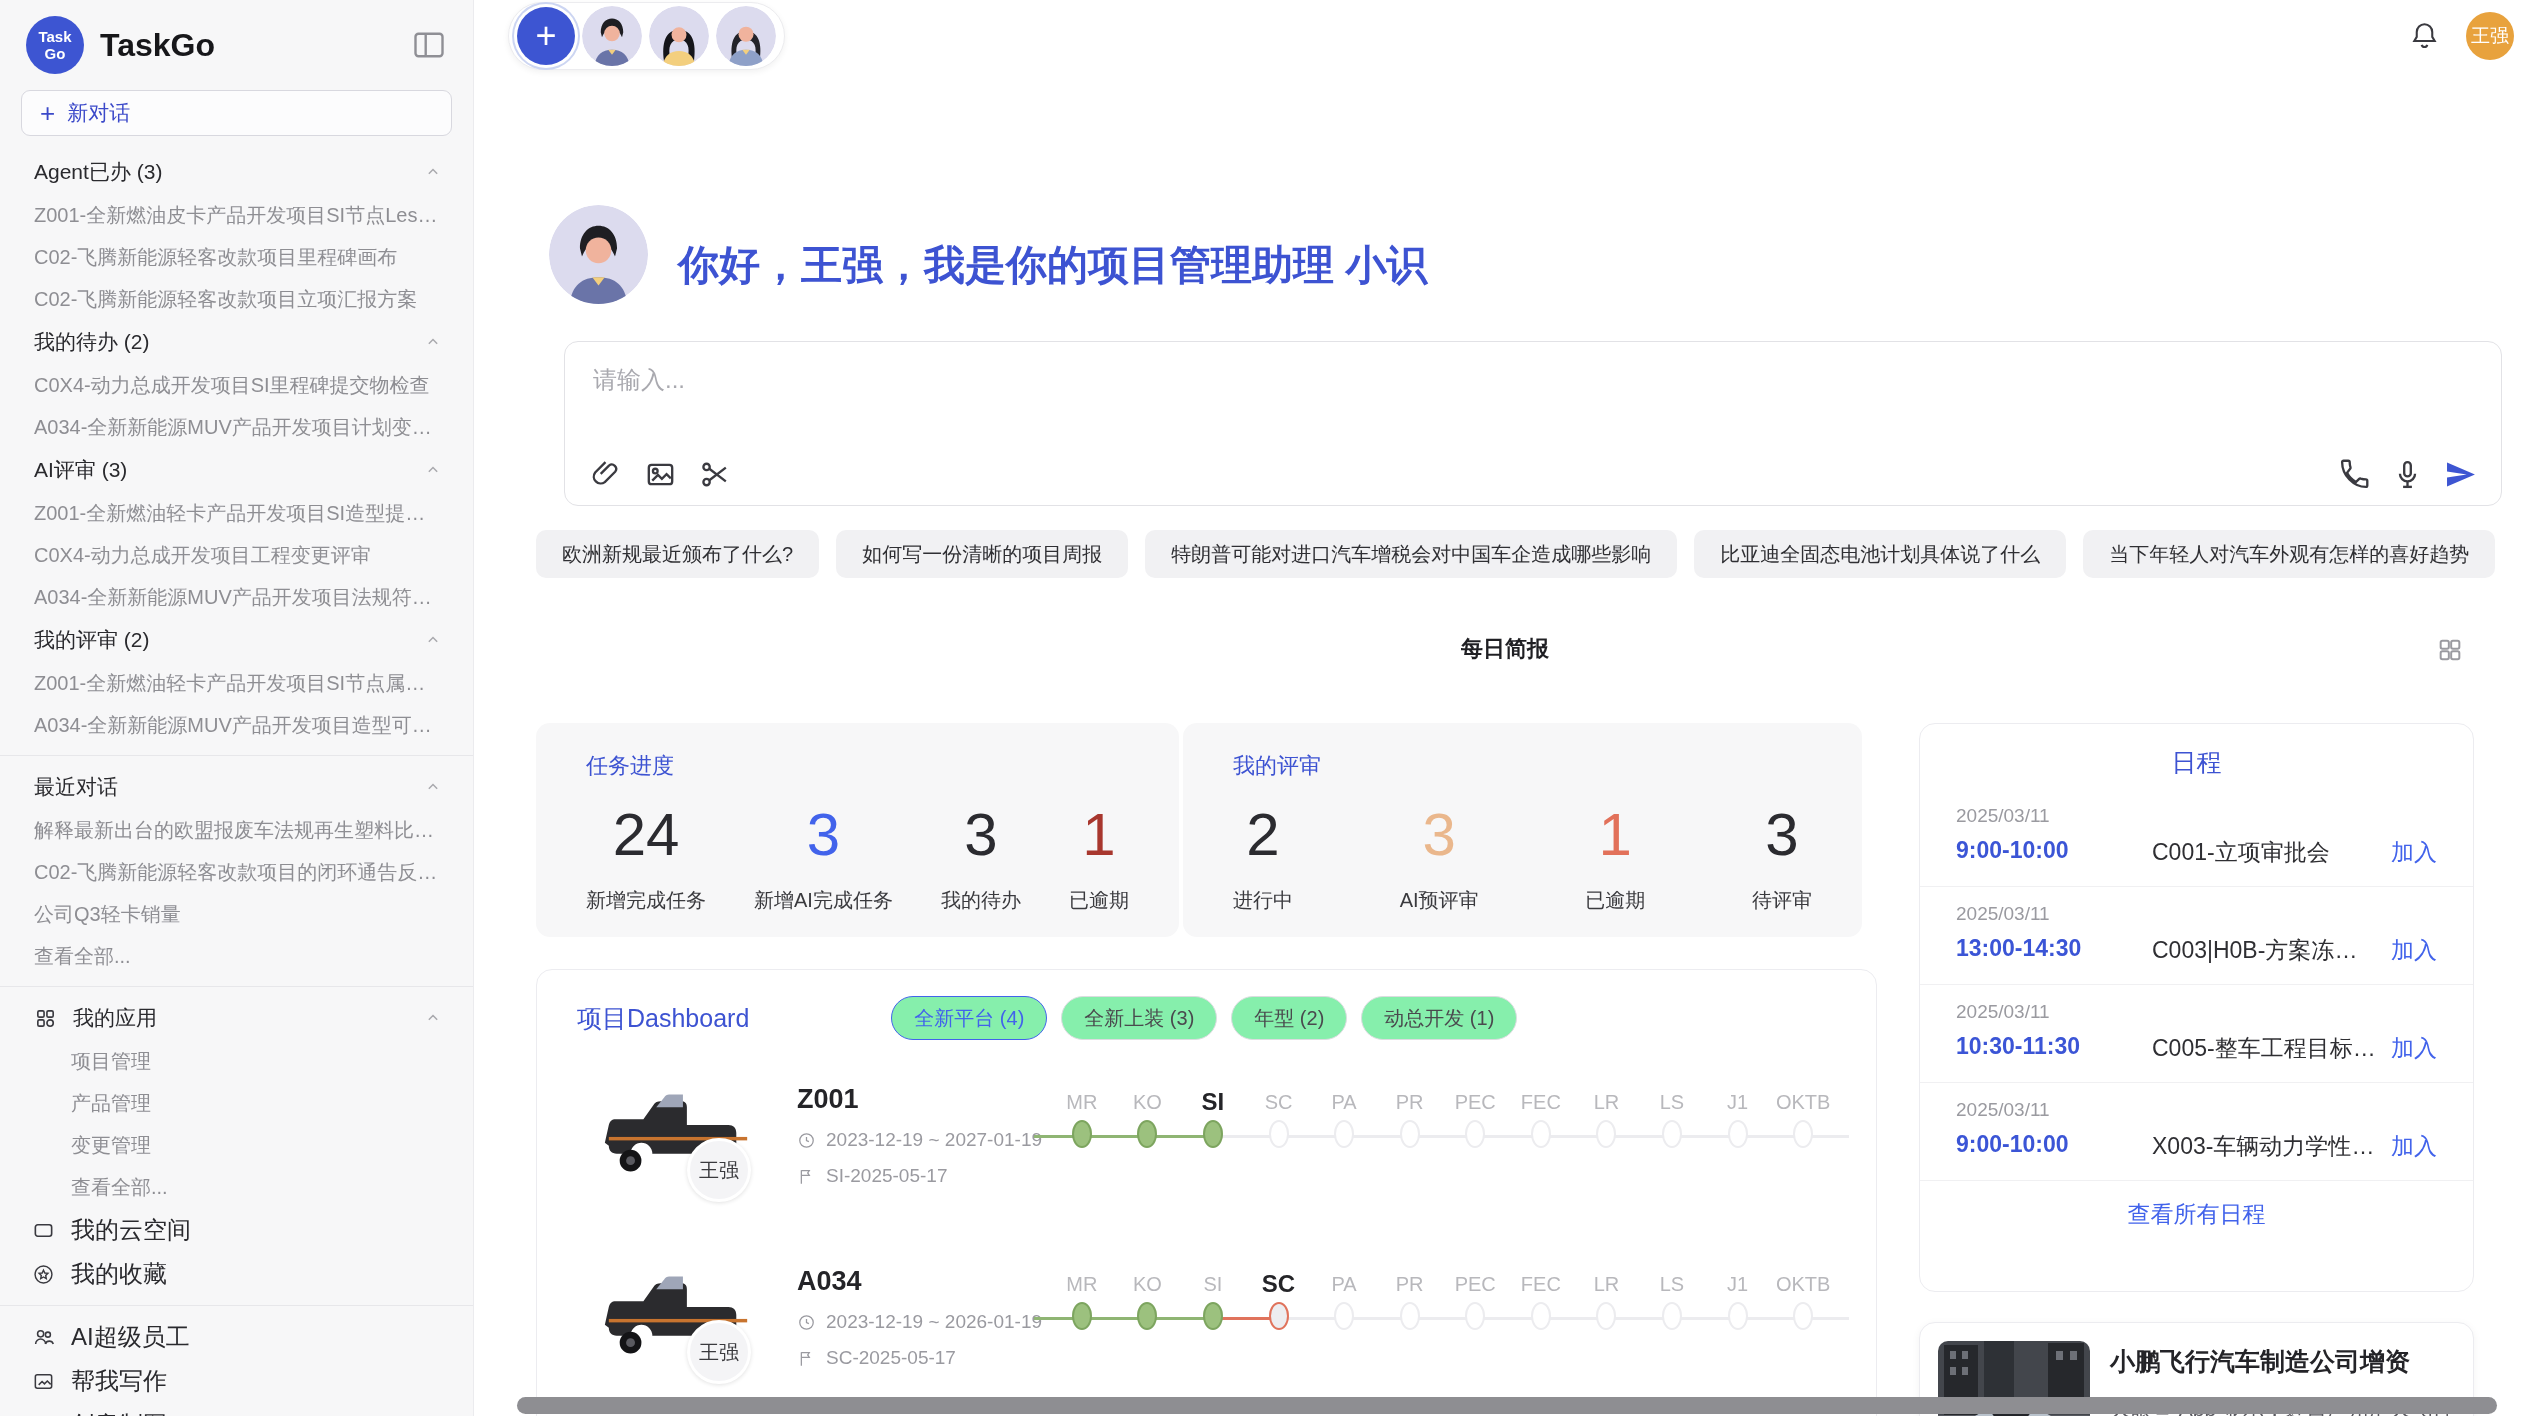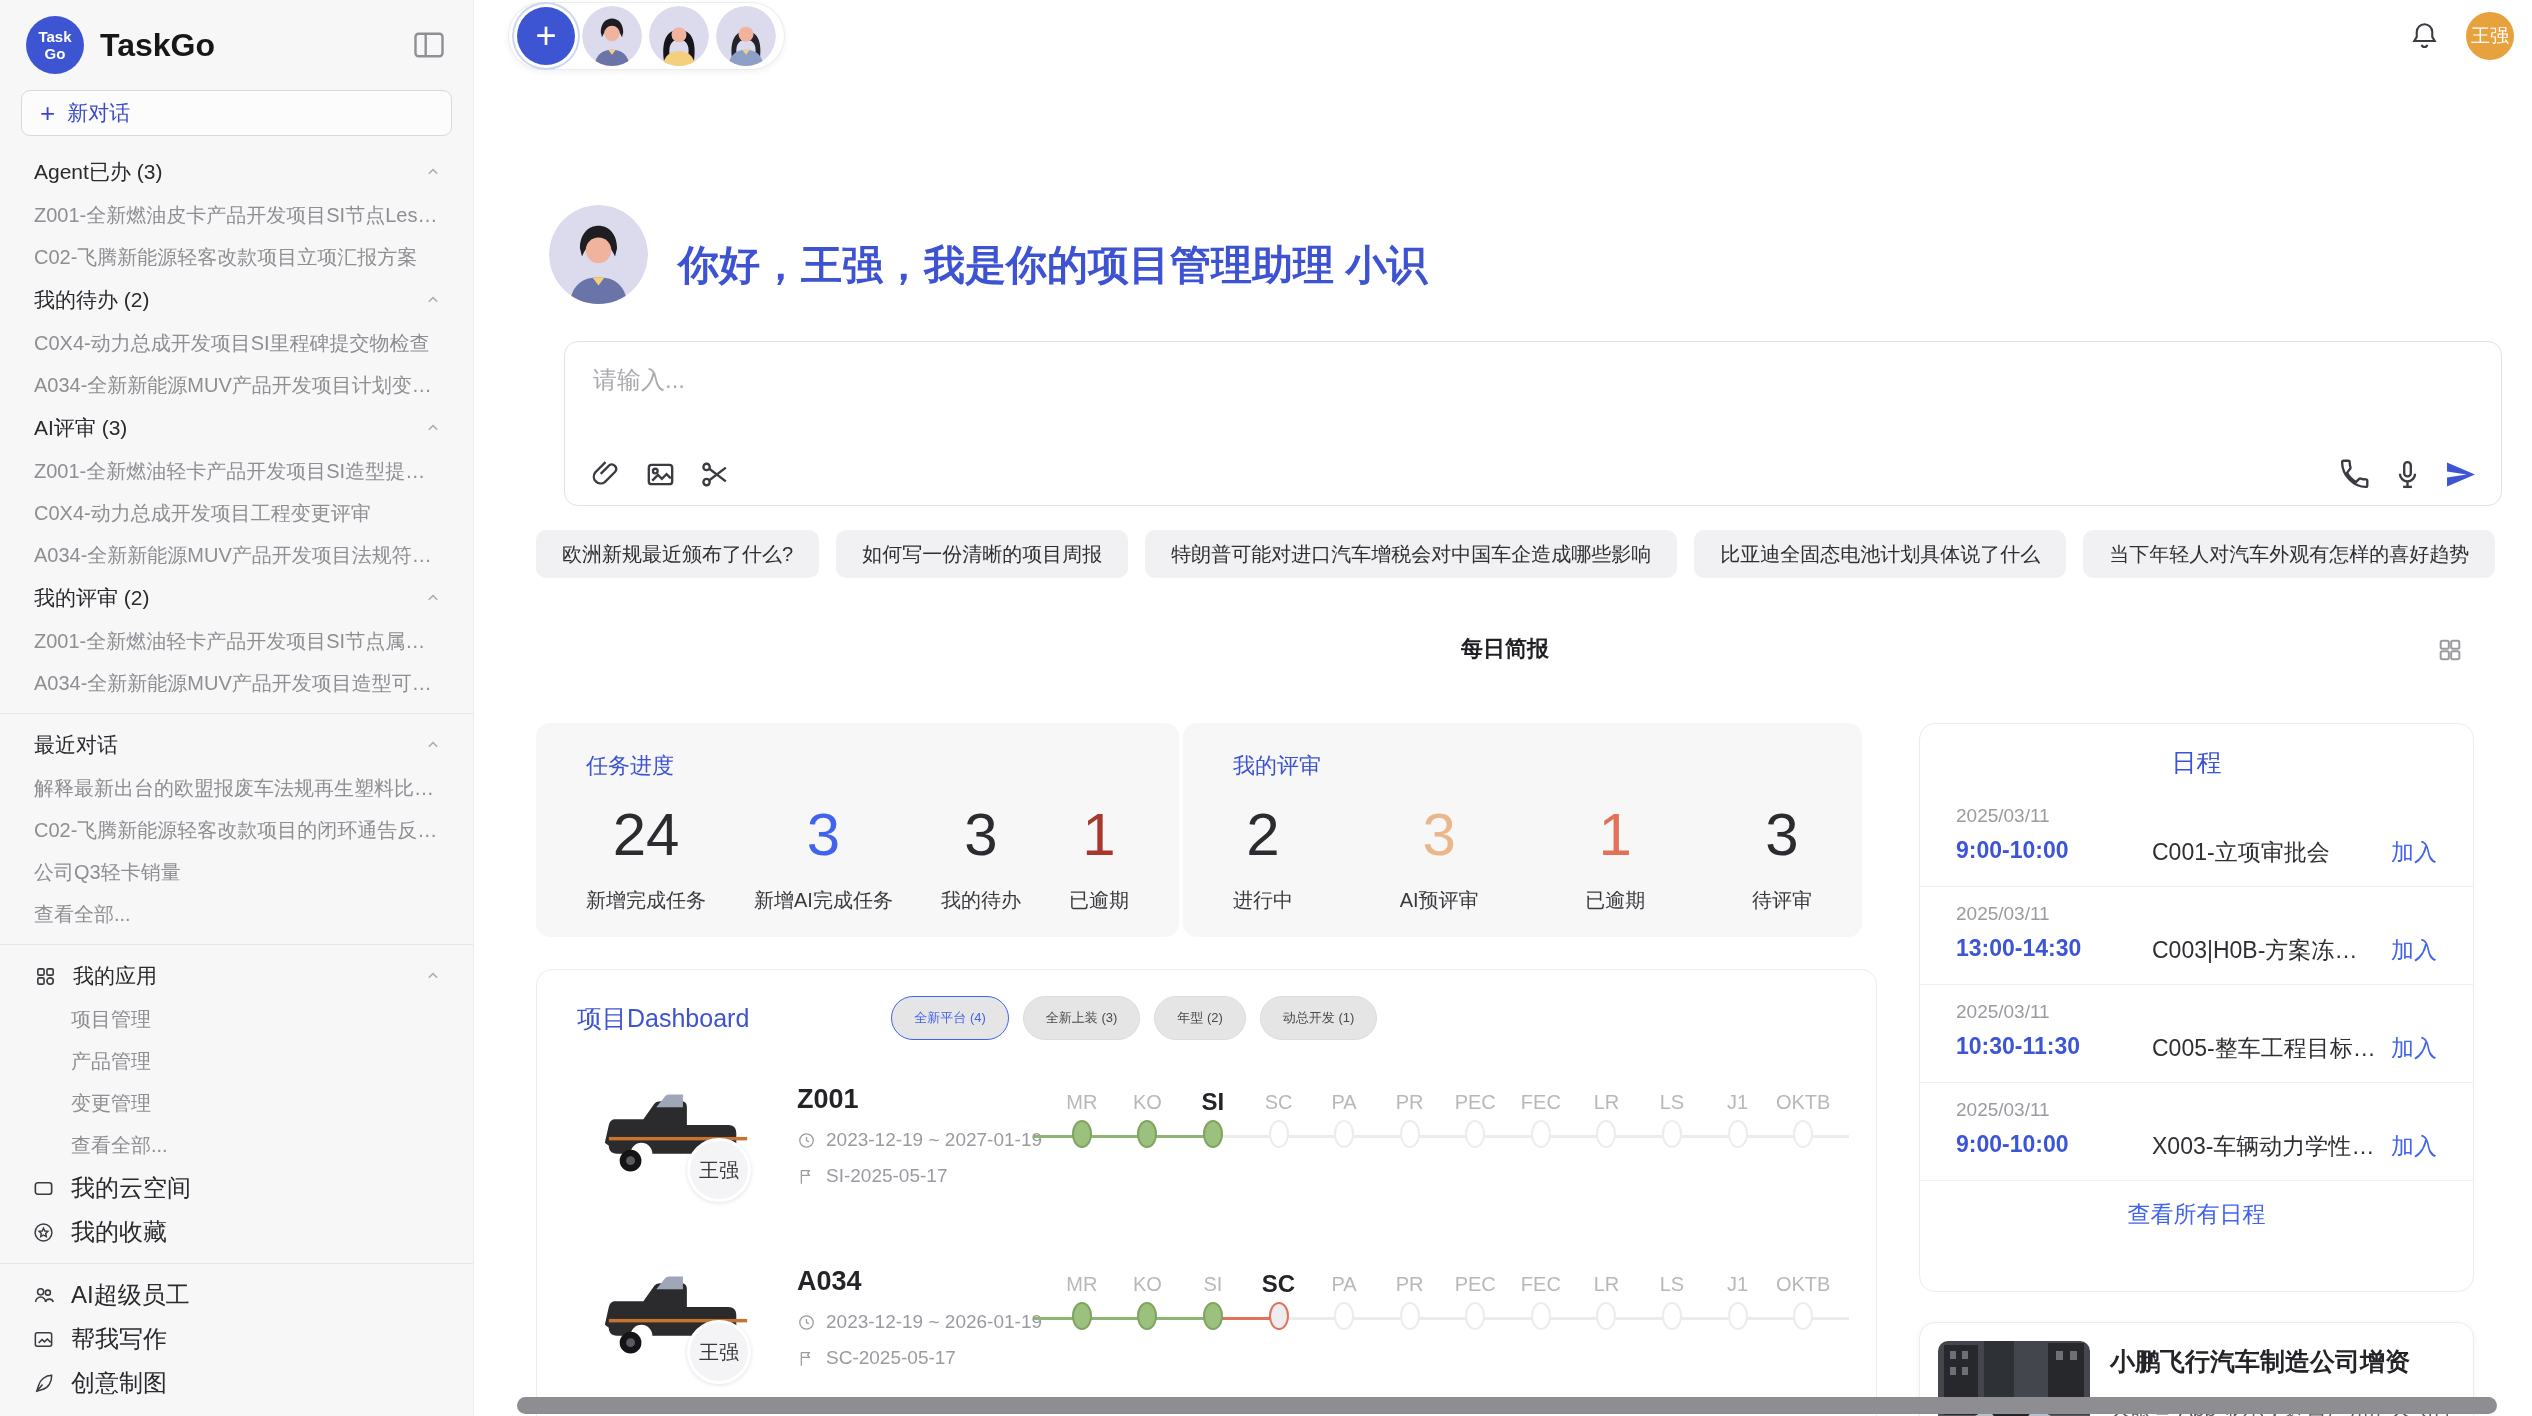--- a/index.html
+++ b/index.html
@@ -58,21 +58,21 @@
   .bcard-title { font-size:22px; color:#3d53d2; }
   .bstats { display:flex; justify-content:space-between; margin-top:18px; }
   .bstat { text-align:center; }
   .bstat .v { font-size:60px; font-weight:500; line-height:72px; }
   .bstat .l { font-size:20px; color:#3a3a3e; margin-top:16px; }
 
   .dash-card { position:absolute; left:62px; top:969px; width:1341px; height:560px; background:#fff; border:1px solid #ececf0; border-radius:16px; overflow:hidden; }
   .dash-head { display:flex; align-items:center; padding:26px 40px 10px 40px; }
   .dash-title { font-size:25px; color:#3d53d2; }
   .dash-tabs { display:flex; gap:14px; margin-left:142px; }
-  .dtab { height:44px; border:1px solid #dcdce0; background:#e5e5e5; border-radius:22px; display:flex; align-items:center; padding:8px 22px; font-size:13px; color:#4a4a4e; white-space:nowrap; cursor:pointer; }
+  .dtab { height:44px; border:1px solid #dcdce0; background:#86efac; border-radius:22px; display:flex; align-items:center; padding:8px 22px; font-size:20px; color:#4a4a4e; white-space:nowrap; cursor:pointer; }
   .dtab.active { border:1.5px solid #4263eb; color:#4263eb; }
   .prow { display:flex; align-items:flex-start; padding:26px 40px 6px 30px; }
   .truck-wrap { width:230px; position:relative; height:150px; flex:none; }
   .truck-wrap svg.truck { position:absolute; left:26px; top:4px; width:168px; height:102px; }
   .owner-badge { position:absolute; left:120px; top:62px; width:64px; height:64px; border-radius:50%; background:#f4f4f6; border:3px solid #fff; box-shadow:0 1px 4px rgba(0,0,0,.12); display:flex; align-items:center; justify-content:center; font-size:20px; color:#3a3a3e; }
   .pinfo { width:252px; flex:none; padding-top:8px; }
   .pname { font-size:27px; font-weight:bold; color:#242428; }
   .pmeta { display:flex; align-items:center; gap:10px; margin-top:14px; color:#9a9aa0; font-size:19px; }
   .pmeta svg { width:19px; height:19px; flex:none; }
   .mstones { flex:1; display:flex; padding-top:10px; }
@@ -128,20 +128,21 @@
     <span>新对话</span>
   </div>
   <div id="side-groups">
       <div class="sgroup-header">
         <span>Agent已办 (3)</span>
         <svg class="chev" viewBox="0 0 24 24" fill="none" stroke="currentColor" stroke-width="1.8">
           <polyline points="7 14 12 9 17 14"></polyline>
         </svg>
       </div>
       <div class="sitem">Z001-全新燃油皮卡产品开发项目SI节点Lesson Learn报告</div>
+      <div class="sitem">C02-飞腾新能源轻客改款项目里程碑画布</div>
       <div class="sitem">C02-飞腾新能源轻客改款项目立项汇报方案</div>
       <div class="sgroup-header">
         <span>我的待办 (2)</span>
         <svg class="chev" viewBox="0 0 24 24" fill="none" stroke="currentColor" stroke-width="1.8">
           <polyline points="7 14 12 9 17 14"></polyline>
         </svg>
       </div>
       <div class="sitem">C0X4-动力总成开发项目SI里程碑提交物检查</div>
       <div class="sitem">A034-全新新能源MUV产品开发项目计划变更表编写</div>
       <div class="sgroup-header">

